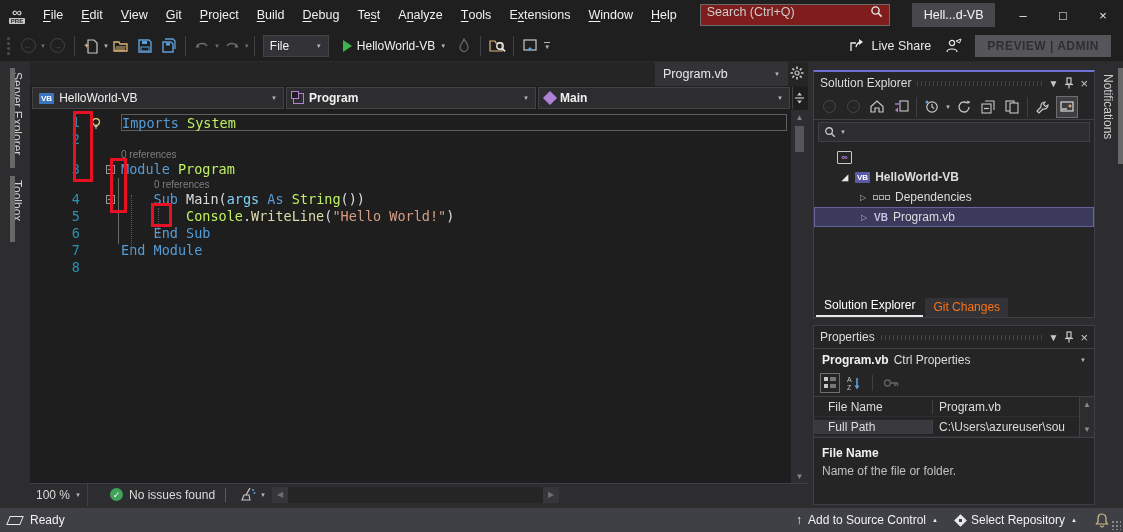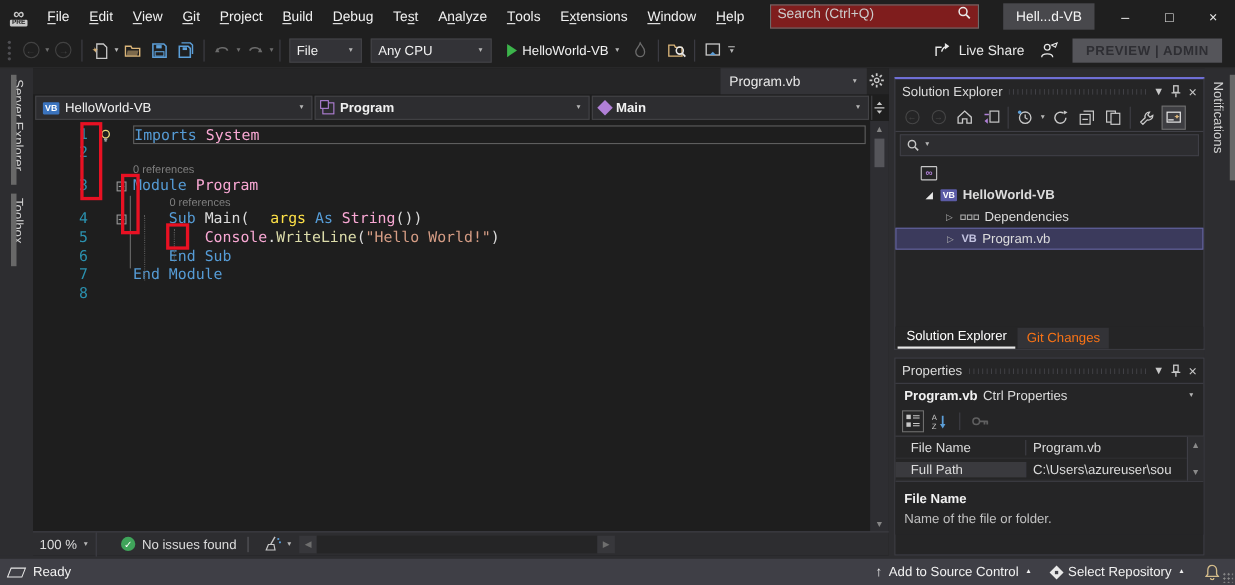--- a/index.html
+++ b/index.html
@@ -75,22 +75,22 @@
   #code-rows { position:absolute; left:0; top:4px; width:100%; }
   .crow { display:flex; height:17px; line-height:17px; font-family:"DejaVu Sans Mono","Liberation Mono",monospace; font-size:13.5px; }
   .crow.lens { height:13px; line-height:13px; }
   .ln { width:56px; text-align:right; padding-right:6px; color:#2B91AF; }
   .bulbcol { width:20px; display:flex; align-items:center; justify-content:center; }
   .foldcol { width:15px; display:flex; align-items:center; }
   .foldbox { width:9px; height:9px; border:1px solid #989898; background:#252526; color:#D4D4D4; font-size:9px; line-height:7px; text-align:center; font-family:"Liberation Sans",sans-serif; }
   .code-text { white-space:pre; }
   .crow.current .code-text { flex:1; border:1px solid #5E5E5E; margin-right:4px; height:17px; }
   .lens-text { color:#7F7F7F; font-family:"Liberation Sans",sans-serif; font-size:10px; }
-  .tok-kw { color:#569CD6; } .tok-ty { color:#f9a8d4; } .tok-me { color:#DCDCAA; }
-  .tok-st { color:#D69D85; } .tok-pm { color:#fde047;margin-left:19px; } .tok-pl { color:#DCDCDC; }
+  .tok-kw { color:#569CD6; } .tok-ty { color:#bef264; } .tok-me { color:#DCDCAA; }
+  .tok-st { color:#D69D85; } .tok-pm { color:#7dd3fc; } .tok-pl { color:#DCDCDC; }
   .guide { position:absolute; width:0; }
   .guide.solid { border-left:1px solid #6A6A6A; }
   .guide.dot { border-left:1px dotted #5A5A5A; }
   .bulb { width:12px; height:12px; }
 
   
   .vscroll { position:absolute; left:761px; top:48px; width:17px; height:373px; background:#2E2E32; display:flex; flex-direction:column; align-items:center; }
   .vscroll .arr { height:14px; display:flex; align-items:center; color:#858585; font-size:8px; }
   .vscroll .thumb { width:9px; height:26px; background:#55555A; margin-top:2px; }
   .vscroll .spacer { flex:1; }
@@ -273,24 +273,20 @@
           <path d="M13 9 C12 5,5 4,3 8" fill="none" stroke="#C8C8C8" stroke-width="1.4"></path>
           <path d="M14.5 9.5 L10.5 9.5 L12.5 5.5 z" fill="#C8C8C8"></path>
         </svg>
     </div>
     <span class="caret dim">▼</span>
     <div class="tb-sep"></div>
     <div class="combo" style="width:66px; margin-left:4px;">
       <span>File</span>
       <span class="caret">▼</span>
     </div>
-    <div class="combo" style="width:110px; margin-left:8px;">
-      <span>Any CPU</span>
-      <span class="caret">▼</span>
-    </div>
     <div class="runbtn" style="margin-left:8px;">
       <span class="play"></span>
       <span>HelloWorld-VB</span>
       <span class="caret">▼</span>
     </div>
     <div class="tbi dis">
       <svg width="14" height="15" viewBox="0 0 14 15">
           <path d="M7 1 C8 4,11 5,11 9 A4 4.5 0 0 1 3 9 C3 6,6 5,7 1z" fill="none" stroke="#C8C8C8" stroke-width="1.2"></path>
         </svg>
     </div>

